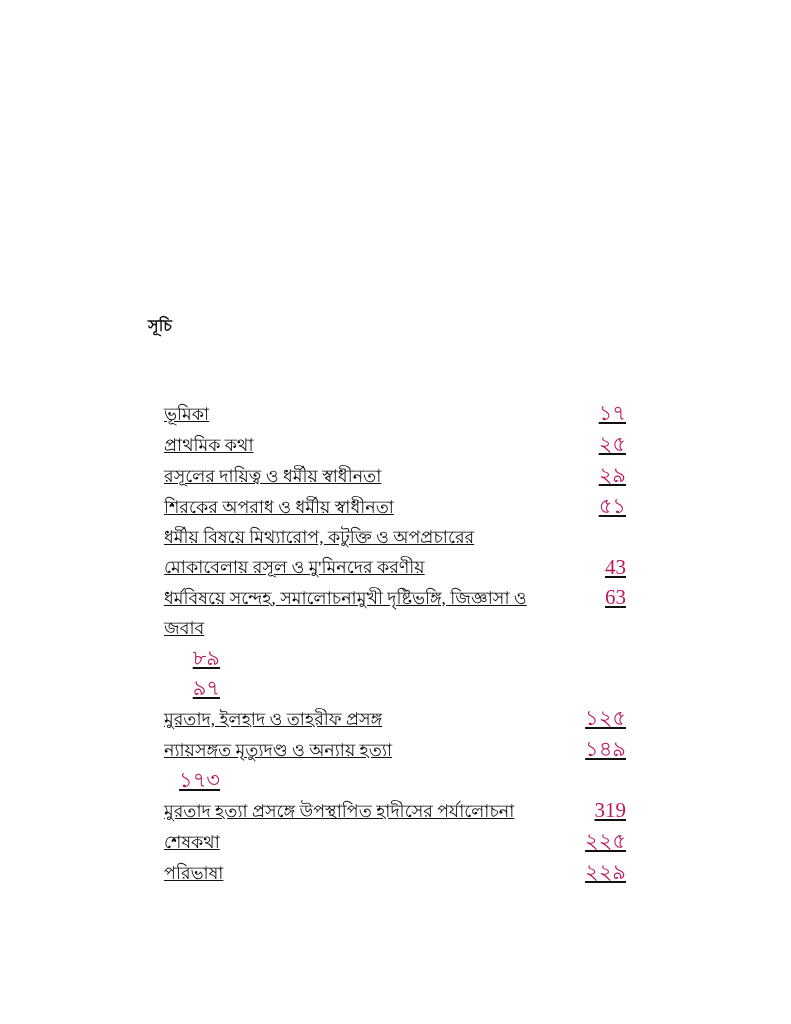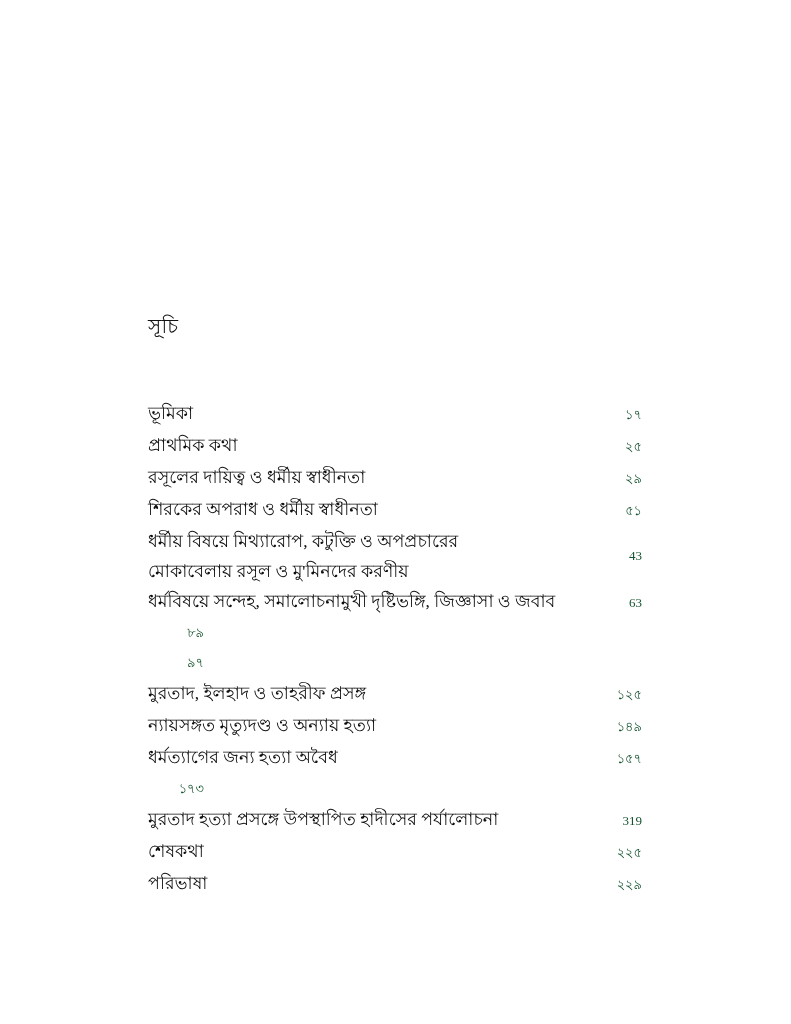--- a/index.html
+++ b/index.html
@@ -26,33 +26,34 @@
   }
 
   .toc-block {
     position: absolute;
     left: 148px;
     top: 313px;
     width: 494px;
   }
 
   .toc-title {
-    font-size: 20px;
+    font-size: 16px;
     line-height: 26px;
-    font-weight: 400;
+    font-weight: 700;
     color: #111111;
     margin: 0;
     letter-spacing: 0.2px;
   }
 
   .toc-list {
-    margin: 0;
+    margin: 16px;
     padding: 0;
     list-style: none;
     margin-top: 59px;
+    text-decoration: underline;
   }
 
   .toc-row {
     display: flex;
     align-items: baseline;
     justify-content: space-between;
     line-height: 30px;
     min-height: 30px;
   }
 
@@ -62,26 +63,26 @@
     white-space: pre-line;
     flex: 0 1 auto;
     padding-right: 10px;
   }
 
   .toc-row.wrapped .toc-label {
     line-height: 30px;
   }
 
   .toc-row.wrapped {
-    align-items: center;
+    align-items: flex-end;
   }
 
   .toc-page {
-    font-size: 13px;
-    color: #14532d;
+    font-size: 21px;
+    color: #be185d;
     flex: 0 0 56px;
     text-align: right;
     white-space: nowrap;
   }
 </style>
 </head>
 <body>
 
 <div class="page">
   <div class="toc-block">
@@ -121,24 +122,20 @@
         </li>
         <li class="toc-row">
           <span class="toc-label">মুরতাদ, ইলহাদ ও তাহরীফ প্রসঙ্গ</span>
           <span class="toc-page">১২৫</span>
         </li>
         <li class="toc-row">
           <span class="toc-label">ন্যায়সঙ্গত মৃত্যুদণ্ড ও অন্যায় হত্যা</span>
           <span class="toc-page">১৪৯</span>
         </li>
         <li class="toc-row">
-          <span class="toc-label">ধর্মত্যাগের জন্য হত্যা অবৈধ</span>
-          <span class="toc-page">১৫৭</span>
-        </li>
-        <li class="toc-row">
           <span class="toc-page">১৭৩</span>
         </li>
         <li class="toc-row">
           <span class="toc-label">মুরতাদ হত্যা প্রসঙ্গে উপস্থাপিত হাদীসের পর্যালোচনা</span>
           <span class="toc-page">319</span>
         </li>
         <li class="toc-row">
           <span class="toc-label">শেষকথা</span>
           <span class="toc-page">২২৫</span>
         </li>

